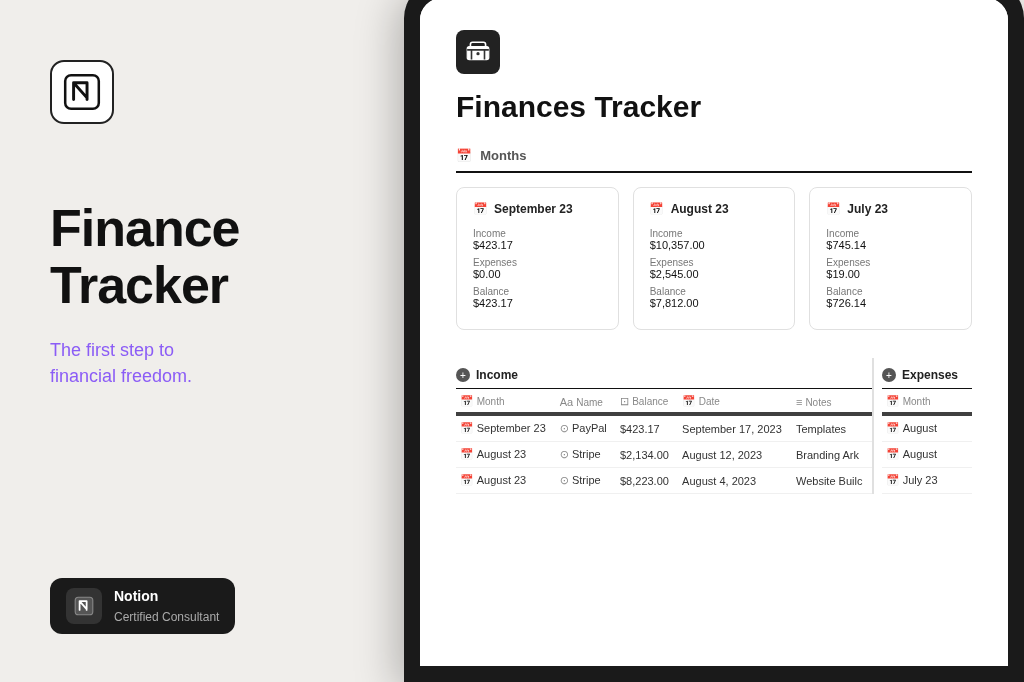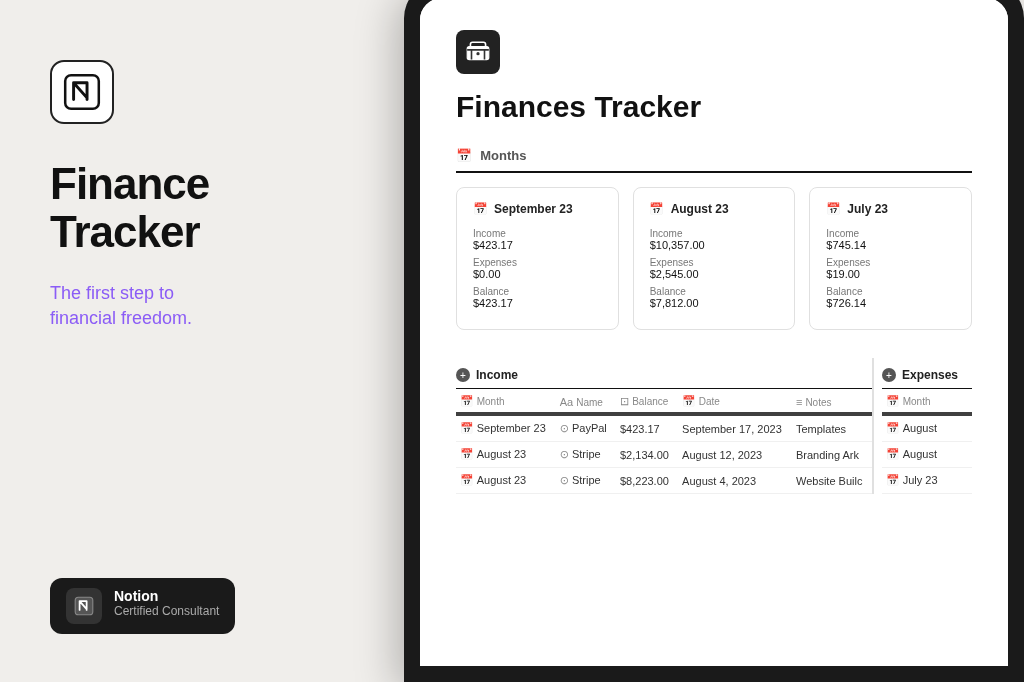--- a/index.html
+++ b/index.html
@@ -34,26 +34,27 @@
       justify-content: center;
       margin-bottom: 36px;
     }
 
     .notion-logo svg {
       width: 42px;
       height: 42px;
     }
 
     .app-title {
-      font-size: 44px;
+      font-size: 52px;
       font-weight: 800;
       line-height: 1.1;
       color: #111;
       margin-bottom: 24px;
       letter-spacing: -1px;
+      margin-top: 40px;
     }
 
     .app-subtitle {
       font-size: 18px;
       color: #8b5cf6;
       font-weight: 400;
       line-height: 1.4;
     }
 
     .certified-badge {
@@ -87,20 +88,21 @@
     .badge-text .notion-label {
       font-size: 14px;
       font-weight: 700;
       color: #fff;
     }
 
     .badge-text .certified-label {
       font-size: 12px;
       color: #aaa;
       font-weight: 400;
+      margin-top: 6px;
     }
 
     
     .right-panel {
       flex: 1;
       display: flex;
       align-items: flex-end;
       justify-content: flex-start;
       padding-top: 20px;
     }

